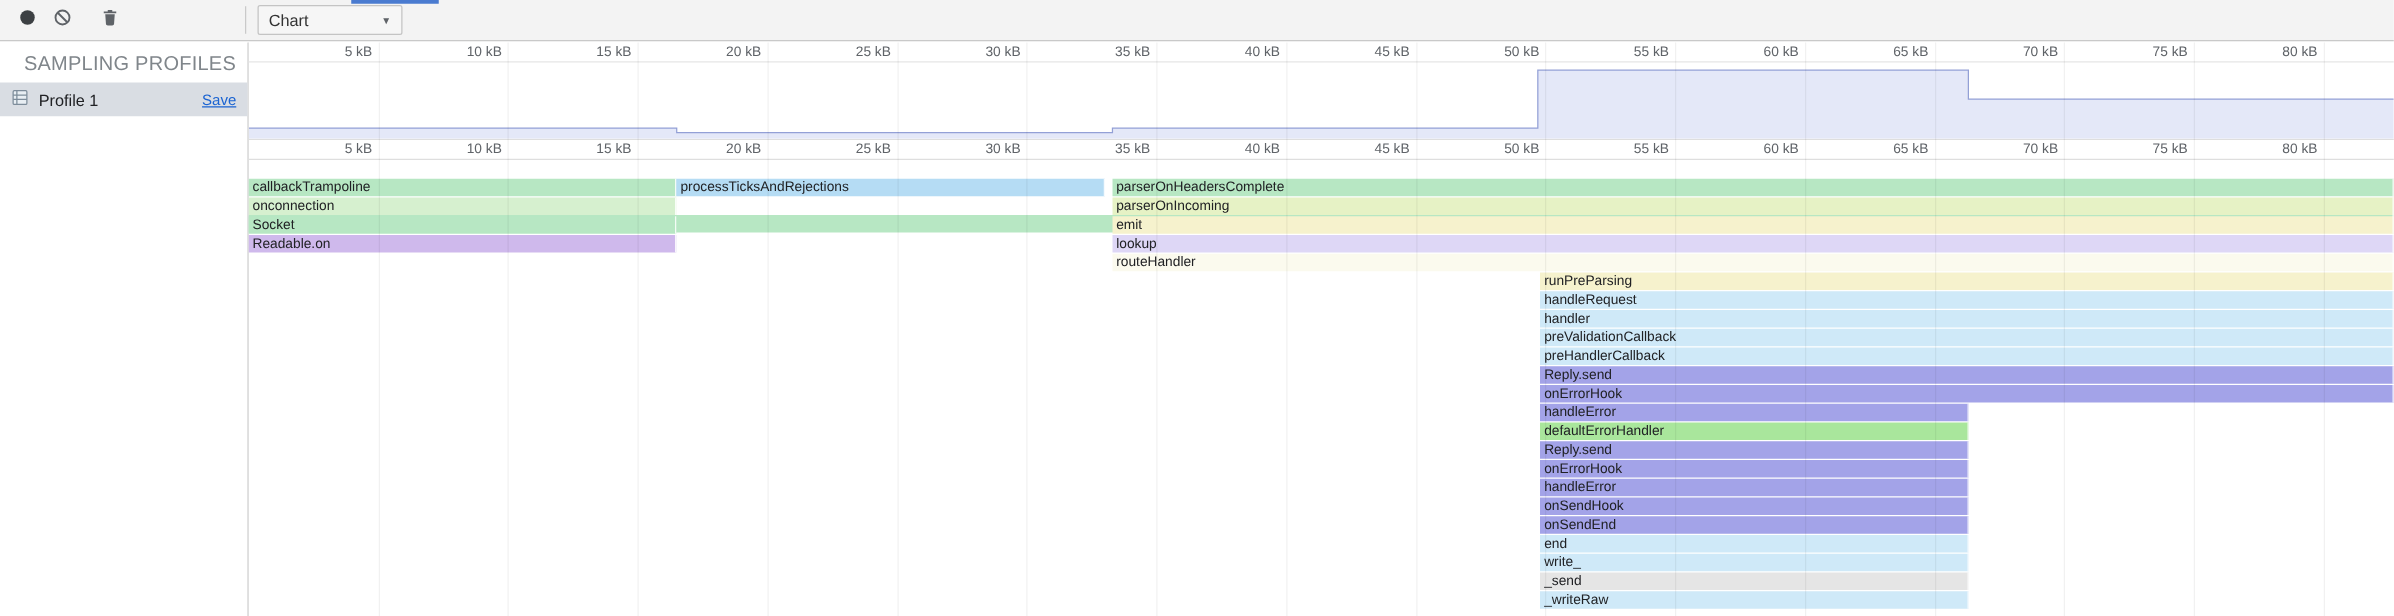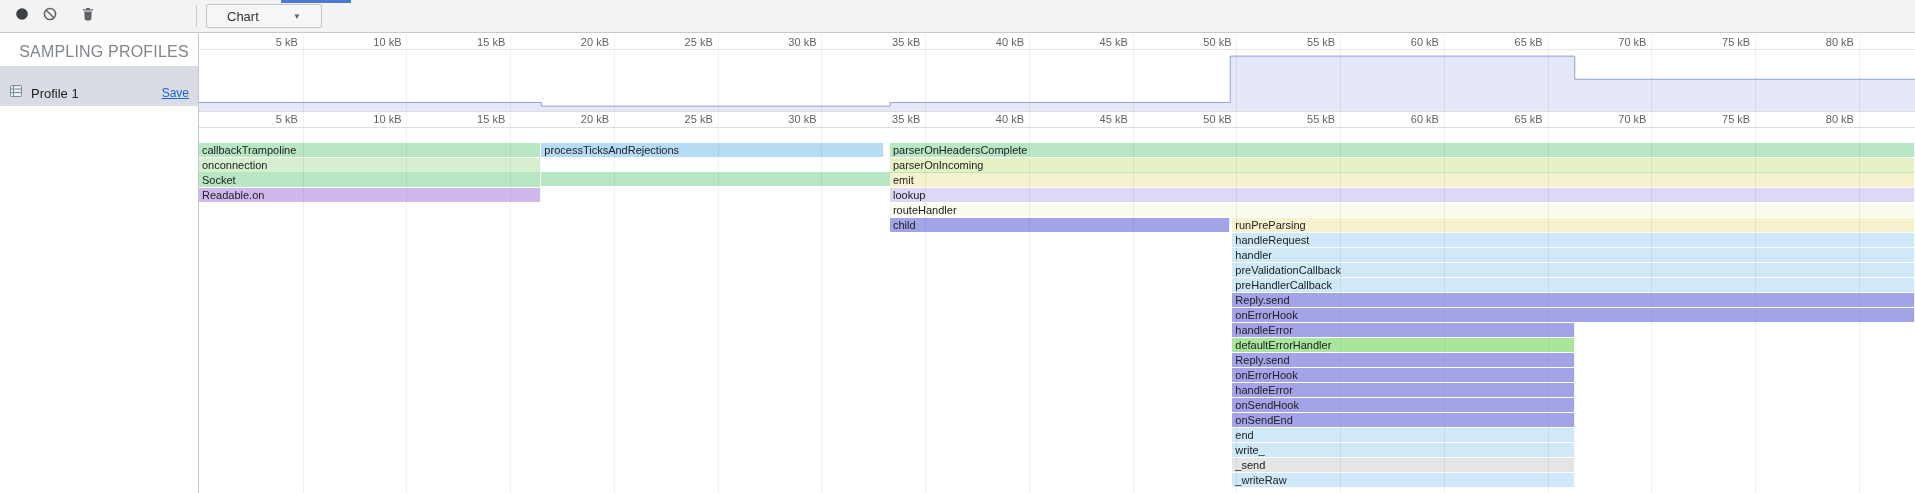--- a/index.html
+++ b/index.html
@@ -18,37 +18,37 @@
   .tab-indicator{position:absolute;top:0;left:281px;width:70px;height:3px;}
   .icon-btn{
     width:28px;height:28px;display:flex;align-items:center;justify-content:center;
     cursor:pointer;flex:0 0 auto;
   }
   .icon-btn.trash{margin-left:10px;}
   .toolbar-sep{position:absolute;left:196px;top:5px;bottom:5px;width:1px;background:#c9c9c9;}
   .view-select{
     position:absolute;left:206px;top:4px;height:24px;min-width:116px;
     background:#f6f6f6;border:1px solid #c4c4c4;border-radius:2px;
-    display:flex;align-items:center;padding:0 20px;box-sizing:border-box;
+    display:flex;align-items:center;padding:0 8px;box-sizing:border-box;
     font-size:13px;color:#333;cursor:pointer;gap:28px;
   }
   .view-select .arrow{margin-left:auto;font-size:8px;color:#5f6368;}
   
   .sidebar{
     position:absolute;top:34px;left:0;width:199px;bottom:0;
     background:#ffffff;border-right:1px solid #c6c6c6;box-sizing:border-box;
   }
   .sidebar-title{
     height:27px;line-height:27px;padding-left:10px;font-size:13px;color:#333;
     border-bottom:1px solid #e3e3e3;
   }
   .sidebar-section{padding:9px 0 5px 10px;font-size:16px;color:#80868b;letter-spacing:.2px;text-align:center;}
   .profile-row{
     height:26px;background:#d9dde3;display:flex;align-items:center;
-    padding:14px 9px 0 8px;gap:7px;cursor:pointer;justify-content:space-between;
+    padding:1px 9px 0 8px;gap:7px;cursor:pointer;justify-content:space-between;
   }
   .profile-name{font-size:13px;color:#202124;flex:1;}
   .save-link{font-size:12px;color:#1a63d2;text-decoration:underline;cursor:pointer;}
   
   .chart{position:absolute;left:199px;top:34px;right:0;bottom:0;background:#fff;}
   .ruler-top{position:absolute;top:0;left:0;right:0;height:15px;}
   .overview{
     position:absolute;top:15px;left:0;right:0;height:61px;
     border-top:1px solid #e6e6e6;border-bottom:1px solid #dedede;box-sizing:content-box;
   }
@@ -165,21 +165,20 @@
       <div class="bar" style="left: 0%; width: 19.9516%; top: 15px; background: rgb(183, 231, 195);">callbackTrampoline</div>
       <div class="bar" style="left: 19.9516%; width: 19.9516%; top: 15px; background: rgb(181, 220, 244);">processTicksAndRejections</div>
       <div class="bar" style="left: 40.266%; width: 59.734%; top: 15px; background: rgb(183, 231, 195);">parserOnHeadersComplete</div>
       <div class="bar" style="left: 0%; width: 19.9516%; top: 30px; background: rgb(214, 240, 207);">onconnection</div>
       <div class="bar" style="left: 40.266%; width: 59.734%; top: 30px; background: rgb(230, 242, 197);">parserOnIncoming</div>
       <div class="bar" style="left: 0%; width: 19.9516%; top: 45px; background: rgb(183, 231, 195);">Socket</div>
       <div class="bar" style="left: 40.266%; width: 59.734%; top: 45px; background: rgb(246, 242, 205);">emit</div>
       <div class="bar" style="left: 0%; width: 19.9516%; top: 60px; background: rgb(207, 185, 236);">Readable.on</div>
       <div class="bar" style="left: 40.266%; width: 59.734%; top: 75px; background: rgb(251, 250, 238);">routeHandler</div>
       <div class="bar" style="left: 40.266%; width: 59.734%; top: 60px; background: rgb(222, 215, 246);">lookup</div>
-      <div class="bar" style="left: 40.266%; width: 19.8307%; top: 90px; background: rgb(163, 163, 232);">child</div>
       <div class="bar" style="left: 60.2177%; width: 39.7823%; top: 90px; background: rgb(246, 242, 205);">runPreParsing</div>
       <div class="bar" style="left: 60.2177%; width: 39.7823%; top: 105px; background: rgb(207, 233, 248);">handleRequest</div>
       <div class="bar" style="left: 60.2177%; width: 39.7823%; top: 120px; background: rgb(207, 233, 248);">handler</div>
       <div class="bar" style="left: 60.2177%; width: 39.7823%; top: 135px; background: rgb(207, 233, 248);">preValidationCallback</div>
       <div class="bar" style="left: 60.2177%; width: 39.7823%; top: 150px; background: rgb(207, 233, 248);">preHandlerCallback</div>
       <div class="bar" style="left: 60.2177%; width: 39.7823%; top: 165px; background: rgb(163, 163, 232);">Reply.send</div>
       <div class="bar" style="left: 60.2177%; width: 39.7823%; top: 180px; background: rgb(163, 163, 232);">onErrorHook</div>
       <div class="bar" style="left: 60.2177%; width: 19.9516%; top: 195px; background: rgb(163, 163, 232);">handleError</div>
       <div class="bar" style="left: 60.2177%; width: 19.9516%; top: 210px; background: rgb(169, 230, 156);">defaultErrorHandler</div>
       <div class="bar" style="left: 60.2177%; width: 19.9516%; top: 225px; background: rgb(163, 163, 232);">Reply.send</div>

